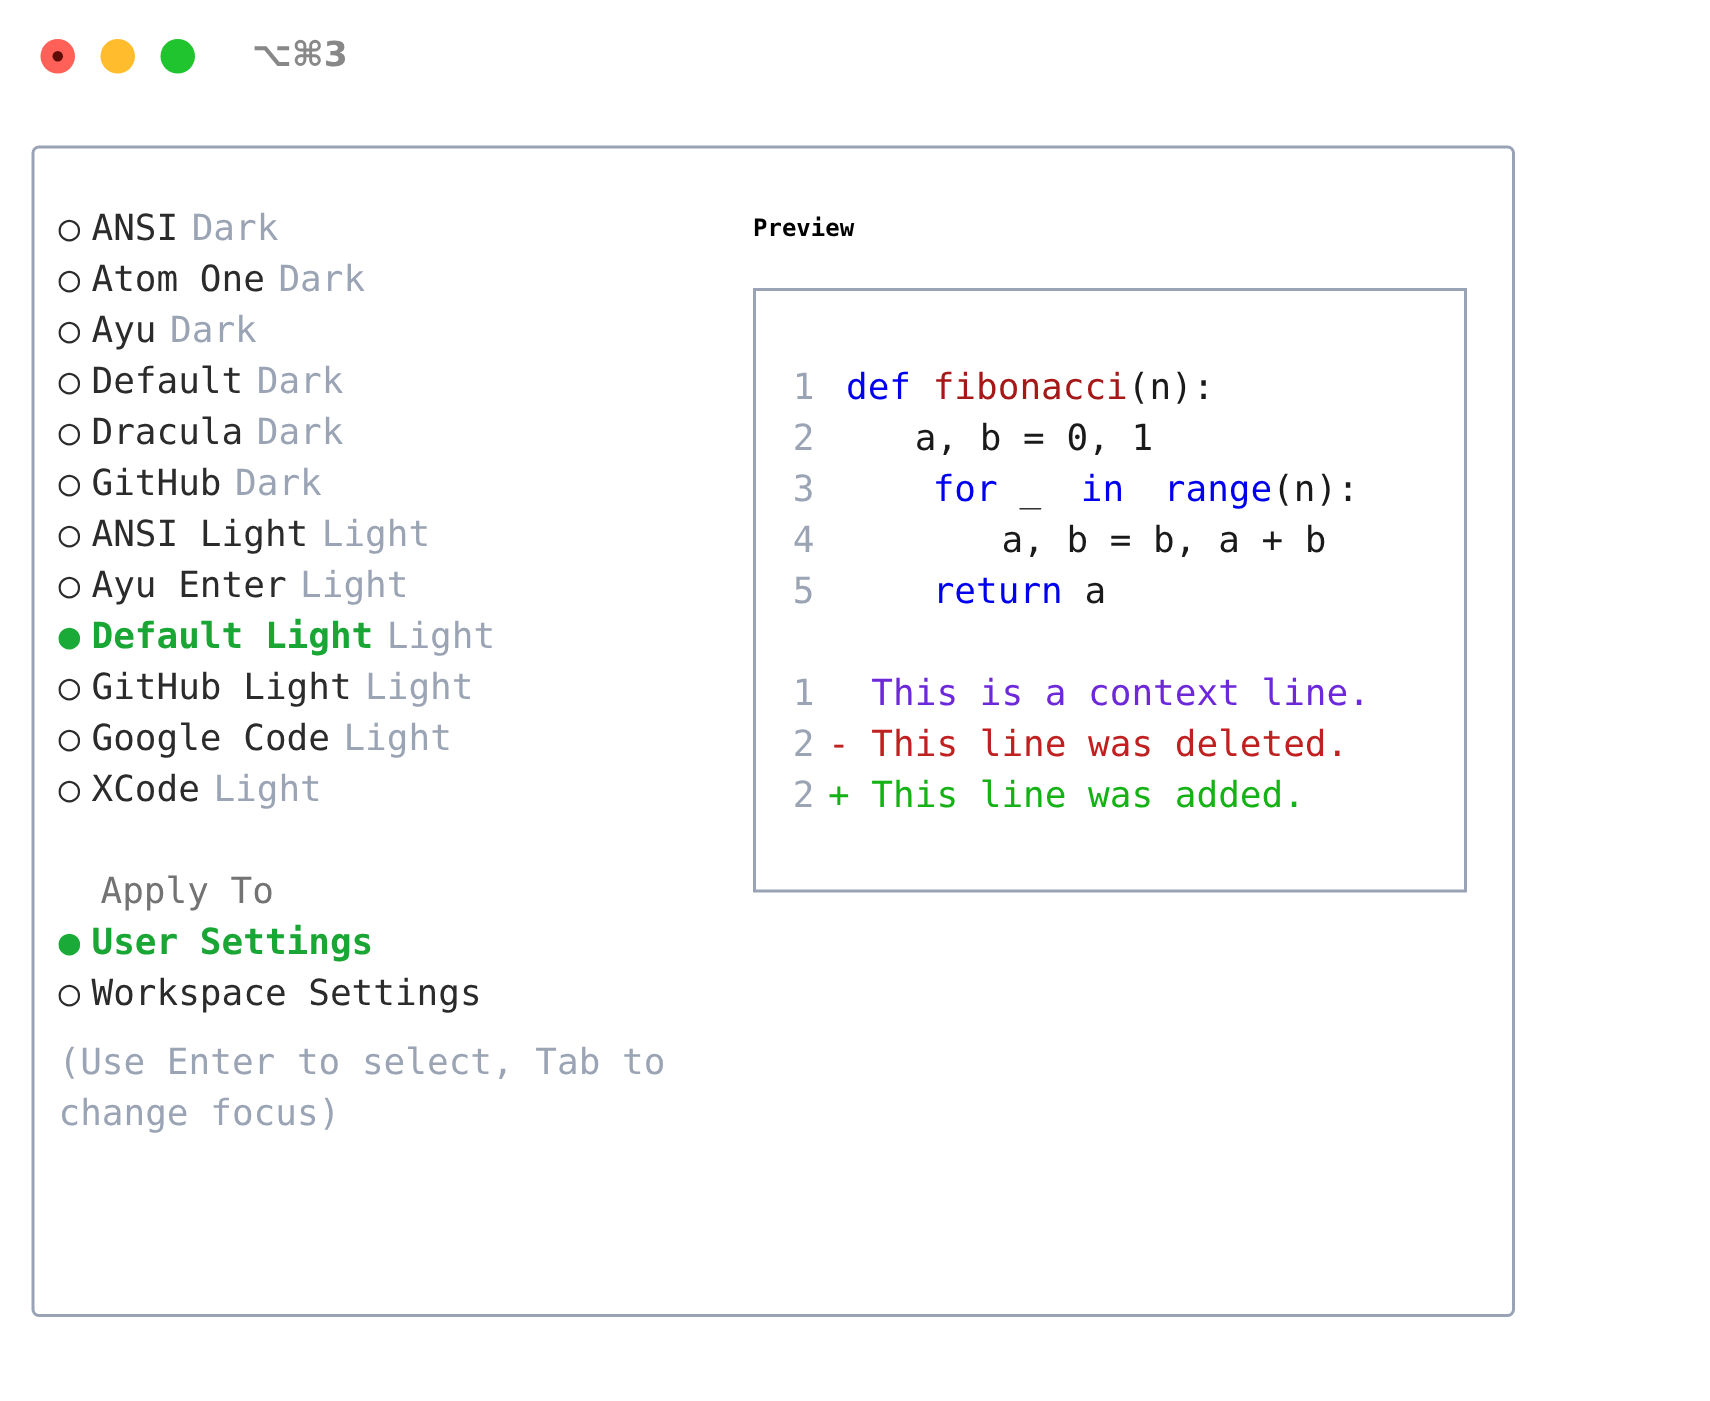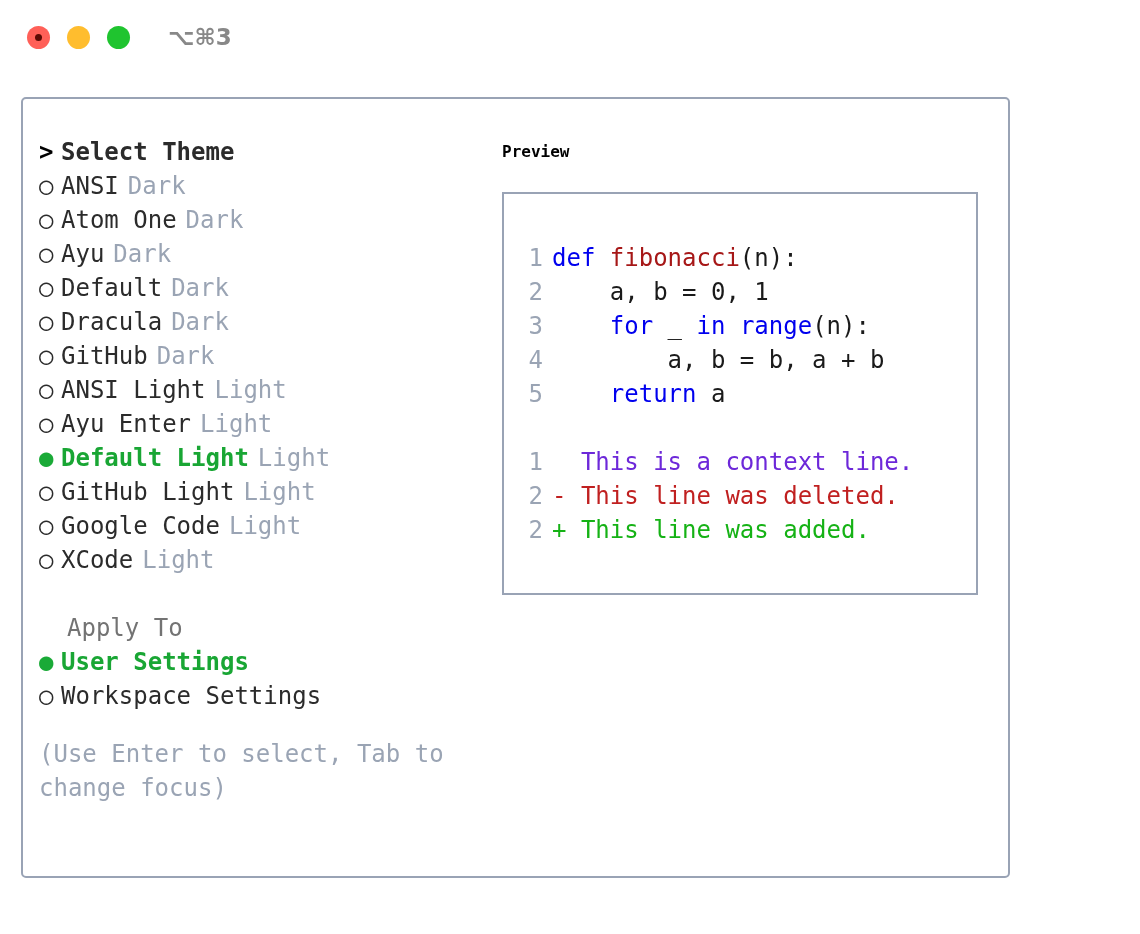--- a/index.html
+++ b/index.html
@@ -120,21 +120,21 @@
 
   .subheading {
     height: 34px;
     line-height: 34px;
     font-size: 24px;
     color: #737373;
     padding-left: 28px;
   }
 
   .hint {
-    margin-top: 24px;
+    margin-top: 12px;
     font-size: 24px;
     line-height: 34px;
     color: #9aa4b4;
     width: 420px;
   }
 
   
   .right-col {
     position: absolute;
     left: 479px;
@@ -164,21 +164,21 @@
     line-height: 34px;
     white-space: pre;
   }
   .ln {
     display: inline-block;
     width: 20px;
     text-align: right;
     color: #9aa4b4;
     margin-right: 9px;
   }
-  .tok-kw   { color: #0000ee; }
+  .tok-kw   { color: #0000ee; margin-left: 12px; }
   .tok-fn   { color: #a61717; }
   .tok-plain{ color: #1a1a1a; }
   .tok-ctx  { color: #6d28d9; }
   .tok-del  { color: #c02020; }
   .tok-add  { color: #15b215; }
   .code-gap { height: 34px; }
 </style>
 </head>
 <body>
 
@@ -190,23 +190,20 @@
       <div class="light min"></div>
       <div class="light max"></div>
     </div>
     <div class="win-title">⌥⌘3</div>
   </div>
 
   <div class="panel">
 
     <div class="left-col">
 
-      <div class="row heading">
-        <span class="bullet">&gt;</span><span class="label">Select Theme</span>
-      </div>
 
       <div id="theme-list">
           <div class="row"><span class="bullet">○</span><span class="label">ANSI</span><span class="variant">Dark</span></div>
           <div class="row"><span class="bullet">○</span><span class="label">Atom One</span><span class="variant">Dark</span></div>
           <div class="row"><span class="bullet">○</span><span class="label">Ayu</span><span class="variant">Dark</span></div>
           <div class="row"><span class="bullet">○</span><span class="label">Default</span><span class="variant">Dark</span></div>
           <div class="row"><span class="bullet">○</span><span class="label">Dracula</span><span class="variant">Dark</span></div>
           <div class="row"><span class="bullet">○</span><span class="label">GitHub</span><span class="variant">Dark</span></div>
           <div class="row"><span class="bullet">○</span><span class="label">ANSI Light</span><span class="variant">Light</span></div>
           <div class="row"><span class="bullet">○</span><span class="label">Ayu Enter</span><span class="variant">Light</span></div>

